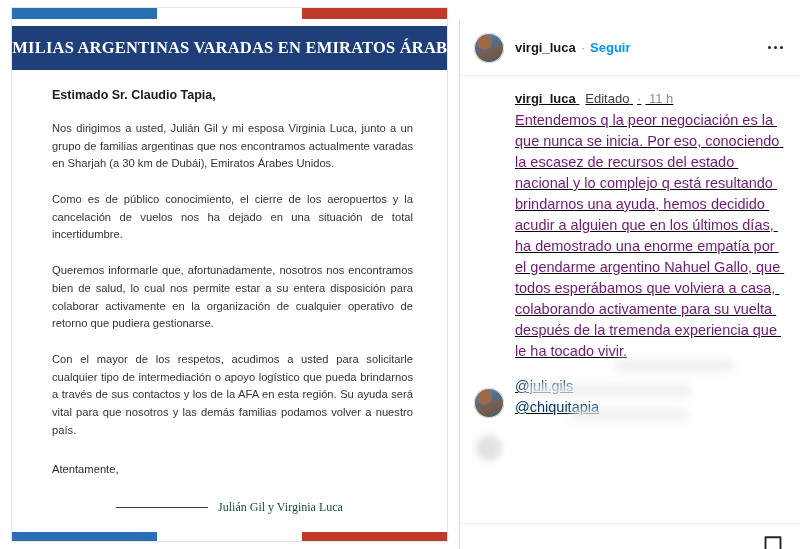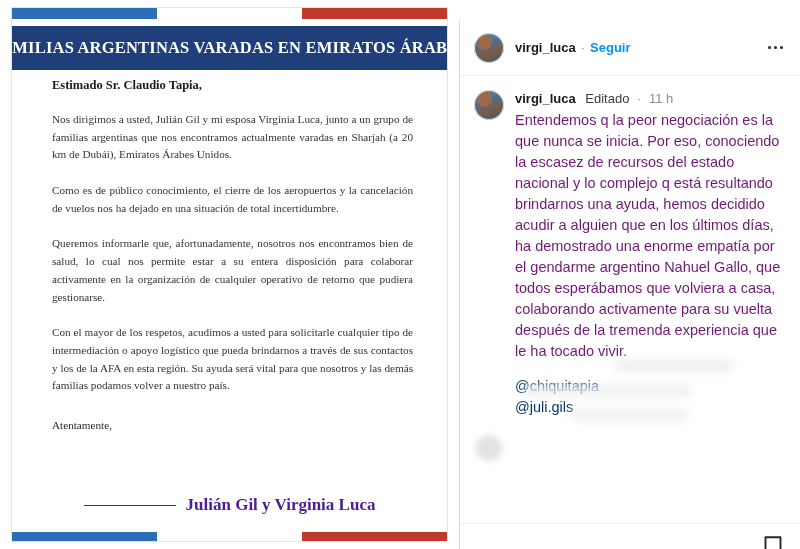--- a/index.html
+++ b/index.html
@@ -69,24 +69,24 @@
     font-family: "Liberation Serif", serif;
     font-weight: bold;
     font-size: 16.5px;
     letter-spacing: 0.2px;
     text-align: center;
     white-space: nowrap;
   }
   .letter-body {
     position: absolute;
     left: 40px;
-    top: 70px;
+    top: 80px;
     right: 34px;
     color: #2b2b2b;
-    font-family: Liberation Serif, serif;
+    font-family: Liberation Sans, sans-serif;
   }
   .letter-body .salutation {
     font-weight: bold;
     font-size: 12.5px;
     margin: 0 0 18px 0;
     color: #1b1b1b;
   }
   .letter-body p {
     margin: 0 0 18px 0;
     font-size: 11.2px;
@@ -108,23 +108,23 @@
     justify-content: center;
     gap: 10px;
   }
   .signature-line {
     width: 92px;
     height: 1px;
     background: #3a3a3a;
   }
   .signature-name {
     font-family: "Liberation Serif", serif;
-    font-weight: bold;
-    font-size: 17px;
-    color: #4c1d95;
+    font-weight: normal;
+    font-size: 12px;
+    color: #14532d;
     white-space: nowrap;
   }
   .flag-bottom {
     position: absolute;
     left: 0; bottom: 0;
     width: 100%;
     height: 9px;
     display: flex;
   }
   .flag-bottom .stripe-blue { flex: 1; background: #2a6fb5; }
@@ -196,21 +196,22 @@
   }
 
   .comments-area {
     flex: 1 1 auto;
     padding: 14px 16px 0 14px;
     overflow: hidden;
     position: relative;
   }
   .caption-row {
     display: flex;
-    align-items: flex-start;
+    align-items: flex-end;
+    text-decoration: underline;
   }
   .caption-body {
     margin-left: 11px;
     flex: 1 1 auto;
   }
   .caption-meta {
     font-size: 13px;
     line-height: 18px;
     margin-bottom: 2px;
   }
@@ -307,21 +308,21 @@
         <div class="stripe-white"></div>
         <div class="stripe-red"></div>
       </div>
 
       <div class="letter-header">
         <div class="title">FAMILIAS ARGENTINAS VARADAS EN EMIRATOS ÁRABES</div>
       </div>
 
       <div class="letter-body">
         <div class="salutation">Estimado Sr. Claudio Tapia,</div>
-        <p>Nos dirigimos a usted, Julián Gil y mi esposa Virginia Luca, junto a un grupo de familias argentinas que nos encontramos actualmente varadas en Sharjah (a 20 km de Dubái), Emiratos Árabes Unidos.</p>
+        <p>Nos dirigimos a usted, Julián Gil y mi esposa Virginia Luca, junto a un grupo de familias argentinas que nos encontramos actualmente varadas en Sharjah (a 30 km de Dubái), Emiratos Árabes Unidos.</p>
         <p>Como es de público conocimiento, el cierre de los aeropuertos y la cancelación de vuelos nos ha dejado en una situación de total incertidumbre.</p>
         <p>Queremos informarle que, afortunadamente, nosotros nos encontramos bien de salud, lo cual nos permite estar a su entera disposición para colaborar activamente en la organización de cualquier operativo de retorno que pudiera gestionarse.</p>
         <p>Con el mayor de los respetos, acudimos a usted para solicitarle cualquier tipo de intermediación o apoyo logístico que pueda brindarnos a través de sus contactos y los de la AFA en esta región. Su ayuda será vital para que nosotros y las demás familias podamos volver a nuestro país.</p>
         <div class="closing">Atentamente,</div>
       </div>
 
       <div class="signature-wrap">
         <div class="signature-line"></div>
         <div class="signature-name">Julián Gil y Virginia Luca</div>
       </div>
@@ -356,22 +357,22 @@
         <div class="avatar"></div>
         <div class="caption-body">
           <div class="caption-meta">
             <span class="username">virgi_luca</span>
             <span class="edited">Editado</span>
             <span class="sep">·</span>
             <span class="time">11 h</span>
           </div>
           <div class="caption-text">Entendemos q la peor negociación es la que nunca se inicia. Por eso, conociendo la escasez de recursos del estado nacional y lo complejo q está resultando brindarnos una ayuda, hemos decidido acudir a alguien que en los últimos días, ha demostrado una enorme empatía por el gendarme argentino Nahuel Gallo, que todos esperábamos que volviera a casa, colaborando activamente para su vuelta después de la tremenda experiencia que le ha tocado vivir.</div>
           <div class="mentions">
+            <a>@juli.gils</a>
             <a>@chiquitapia</a>
-            <a>@juli.gils</a>
           </div>
         </div>
       </div>
 
       <div class="blurred-block">
         <div class="blur-bar b1"></div>
         <div class="blur-bar b2"></div>
         <div class="blur-bar b3"></div>
         <div class="blur-avatar"></div>
       </div>

